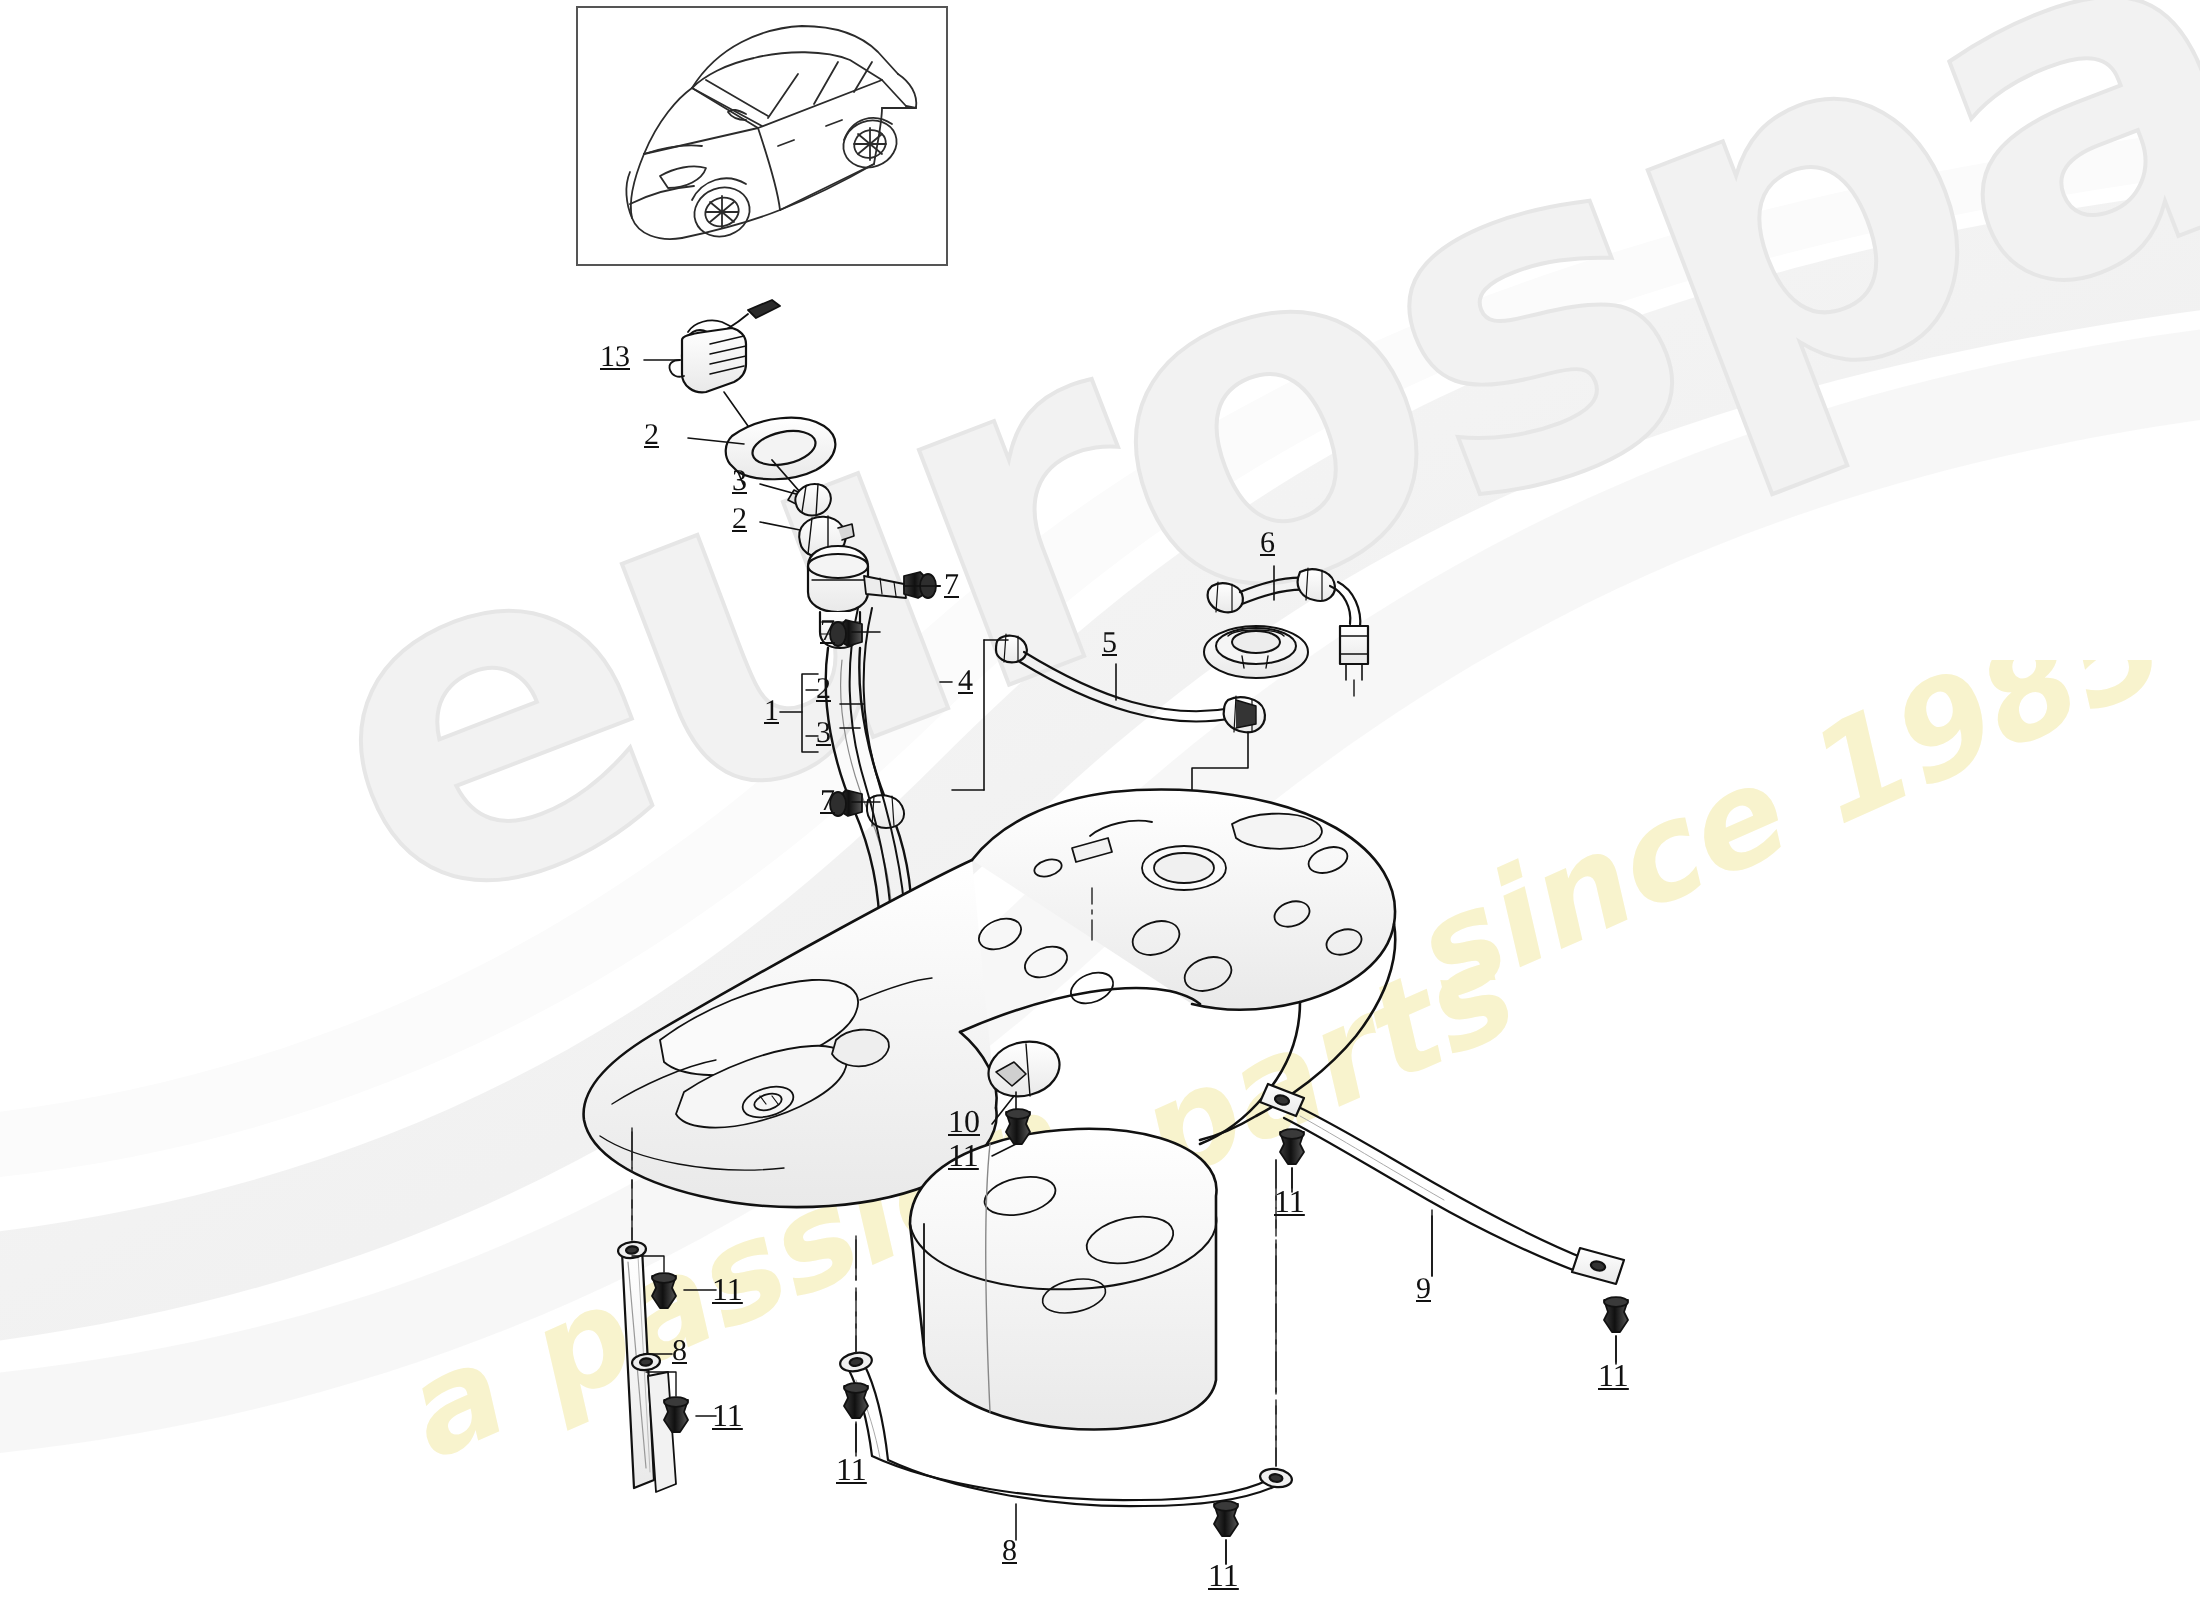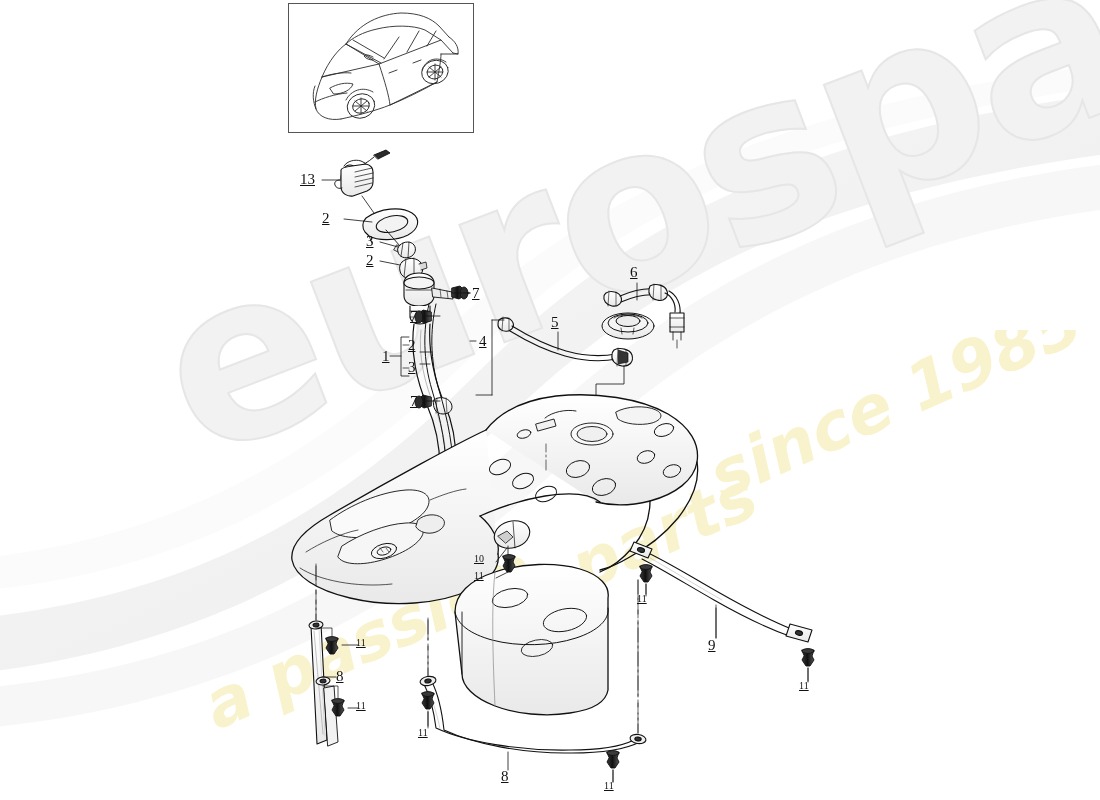--- a/index.html
+++ b/index.html
@@ -27,21 +27,21 @@
   }
 
   
   #diagram{position:absolute;left:0;top:0;width:1100px;height:800px;}
 
   
   .callout{
     position:absolute;font-family:"Liberation Serif", serif;
     font-size:15px;color:#111;line-height:1;white-space:nowrap;text-decoration:underline;
   }
-  .callout.sm{font-size:10px;}
+  .callout.sm{font-size:16px;}
 </style>
 </head>
 <body>
 
 <div id="stage">
 
   <svg class="wm" id="wm-swoosh" viewBox="0 0 1100 800">
     <defs>
       <linearGradient id="swGrad" x1="0" y1="0" x2="1" y2="1">
         <stop offset="0%" stop-color="#fafafa"></stop>

